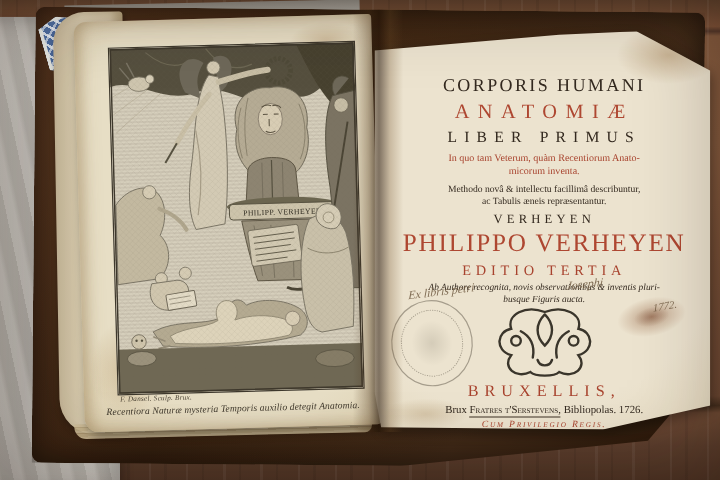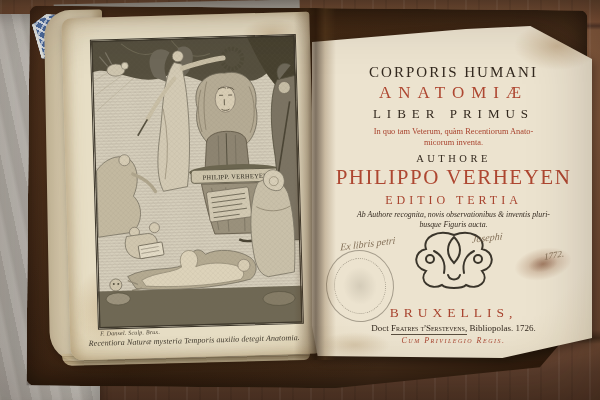--- a/index.html
+++ b/index.html
@@ -84,21 +84,21 @@
   .l2{font-size:17px;letter-spacing:7px;margin-top:2px;color:#ae4731;}
   .l3{font-size:13px;letter-spacing:6px;margin-top:3px;}
   .sub{font-size:8.4px;line-height:1.25;margin-top:5px;color:#a8432e;text-align:center;}
   .method{font-size:8px;line-height:1.25;margin-top:5px;}
   .authore{font-size:10.5px;letter-spacing:3.5px;margin-top:5px;}
   .author{font-size:21px;letter-spacing:1.5px;margin-top:1px;color:#ae4731;}
   .unv{font-size:7.8px;line-height:1.25;margin-top:1px;}
   .editio{font-size:12px;letter-spacing:4px;margin-top:3px;color:#a8432e;font-family:Liberation Serif, serif;}
   .ednote{font-size:7.8px;line-height:1.25;font-style:italic;margin-top:2px;}
   .device{margin:2px auto 0;display:block;}
-  .city{font-size:13.5px;letter-spacing:5px;margin-top:14px;color:#a8432e;}
+  .city{font-size:13.5px;letter-spacing:5px;margin-top:2px;color:#a8432e;}
   .apud{font-size:9px;margin-top:2px;}
   .apud .pub{font-variant:small-caps;border-bottom:.8px solid #5a4f40;padding-bottom:.5px;}
   .priv{font-size:8px;font-style:italic;font-variant:small-caps;letter-spacing:1.5px;margin-top:3px;color:#a8432e;}
 
   
   .stamp{left:14px;top:224px;width:66px;height:70px;border-radius:50%;
     border:1.5px solid rgba(95,88,74,.5);transform:rotate(-8deg);
     box-shadow:inset 0 0 0 1px rgba(0,0,0,0);}
   .stamp::after{content:"";position:absolute;inset:7px;border-radius:50%;
     border:1px dotted rgba(95,88,74,.45);}
@@ -272,41 +272,45 @@
     <div class="abs stain-bl"></div>
 
     <div class="tp-content">
       <div class="l1 t-black">CORPORIS HUMANI</div>
       <div class="l2">ANATOMIÆ</div>
       <div class="l3 t-black">LIBER PRIMUS</div>
       <div class="sub">
         <div>In quo tam Veterum, quàm Recentiorum Anato-</div>
         <div>micorum inventa.</div>
       </div>
-      <div class="authore">AUTHORE</div>
+      <div class="method">
+        <div>Methodo novâ &amp; intellectu facillimâ describuntur,</div>
+        <div>ac Tabulis æneis repræsentantur.</div>
+      </div>
+      <div class="authore">VERHEYEN</div>
       <div class="author">PHILIPPO VERHEYEN</div>
       <div class="editio">EDITIO TERTIA</div>
       <div class="ednote">
         <div>Ab Authore recognita, novis observationibus &amp; inventis pluri-</div>
         <div>busque Figuris aucta.</div>
       </div>
 
       <svg class="device" width="88" height="60" viewBox="0 0 88 60">
         <g fill="none" stroke="#3a352b" stroke-width="2" stroke-linecap="round">
           <path d="M44 4 C28 -2 12 6 16 18 C4 20 2 36 16 40 C8 50 20 60 32 54 C36 58 52 58 56 54 C68 60 80 50 72 40 C86 36 84 20 72 18 C76 6 60 -2 44 4 Z"></path>
           <path d="M44 6 C36 14 36 24 44 32 C52 24 52 14 44 6"></path>
           <path d="M24 20 C32 24 36 32 34 42 M64 20 C56 24 52 32 54 42"></path>
           <circle cx="20" cy="28" r="4"></circle>
             <circle cx="68" cy="28" r="4"></circle>
           <path d="M38 44 C40 50 48 50 50 44"></path>
         </g>
       </svg>
 
       <div class="city">BRUXELLIS,</div>
-      <div class="apud t-black"><span>Doct</span> <span class="pub">Fratres t'Serstevens,</span> <span>Bibliopolas. 1726.</span></div>
+      <div class="apud t-black"><span>Brux</span> <span class="pub">Fratres t'Serstevens,</span> <span>Bibliopolas. 1726.</span></div>
       <div class="priv">Cum Privilegio Regis.</div>
     </div>
 
     <div class="abs stamp"></div>
     <div class="abs hw hw-left">Ex libris petri</div>
     <div class="abs hw hw-right">Josephi</div>
     <div class="abs hw hw-year">1772.</div>
   </div>
 </div>
 

